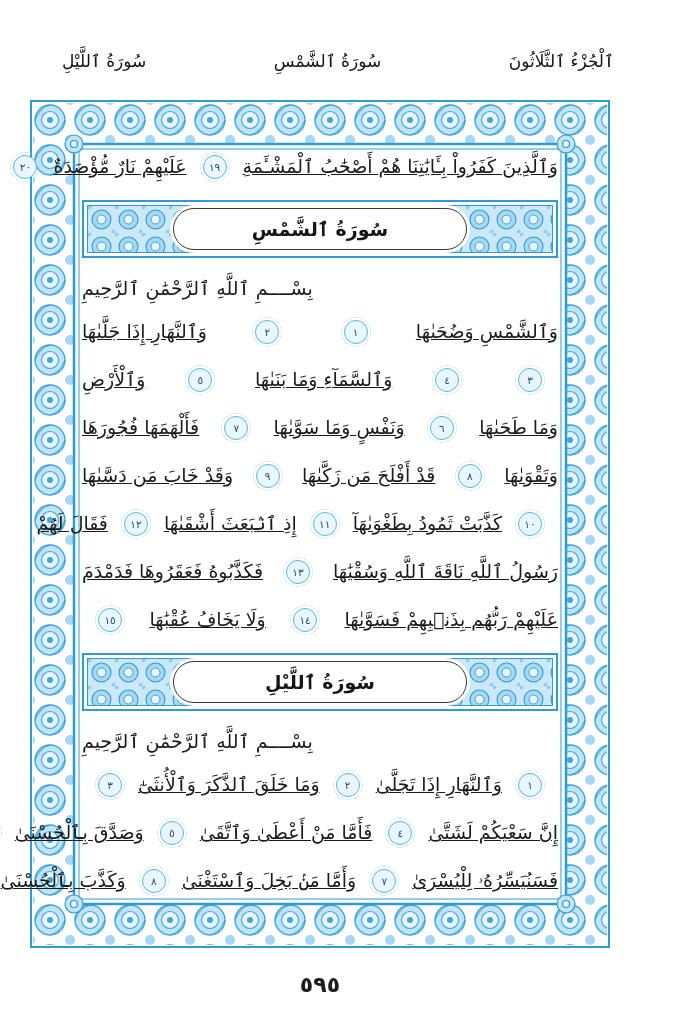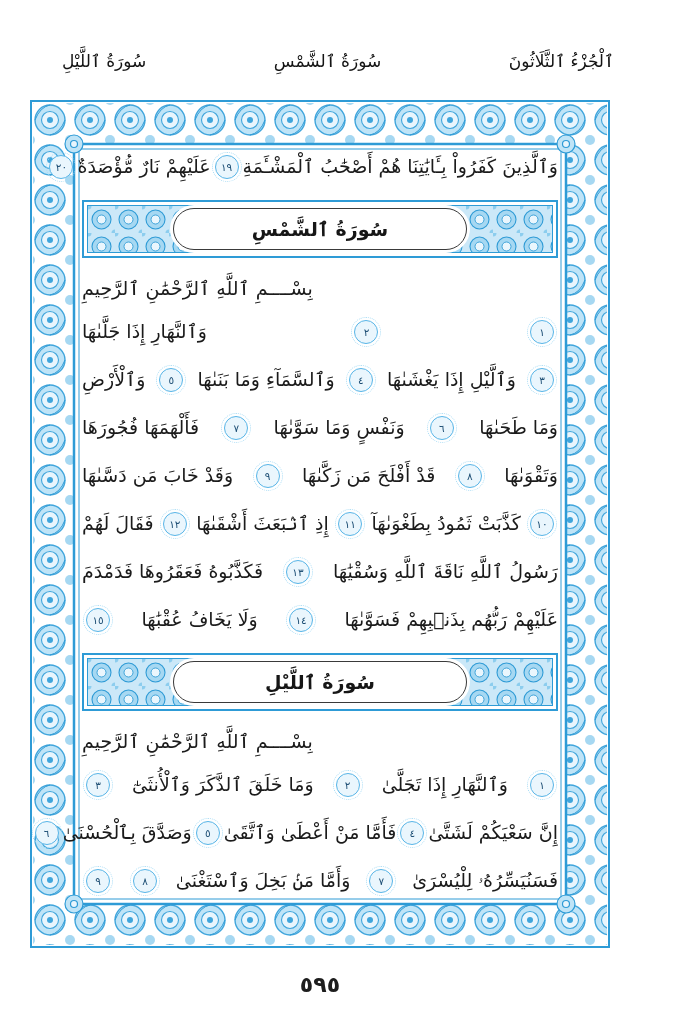--- a/index.html
+++ b/index.html
@@ -20,27 +20,27 @@
   
   .content{
     position:absolute;left:52px;top:52px;width:476px;height:744px;
     display:flex;flex-direction:column;justify-content:space-between;
     direction:rtl;
   }
   .qline{
     display:flex;direction:rtl;align-items:center;justify-content:space-between;
     font-size:19px;line-height:1.55;color:#1b1b1b;white-space:nowrap;
   }
-  .qline .vt{flex:0 1 auto;}
+  .qline .vt{flex:0 1 auto;text-decoration:underline;}
   .ayah-badge{
     flex:0 0 auto;width:22px;height:22px;border-radius:50%;
     background:#eaf6fd;border:1.5px solid #58b5e7;
     outline:1.5px dotted #a9dcf5;outline-offset:2px;
     display:flex;align-items:center;justify-content:center;
-    font-size:10.5px;color:#1d4e74;margin:0 4px;
+    font-size:10.5px;color:#1d4e74;margin:0 16px;
   }
   
   .surah-band{
     position:relative;height:54px;border:2px solid #2e9bd6;background:#ffffff;
     box-shadow:inset 0 0 0 3px #ffffff, inset 0 0 0 4px #2e9bd6;
     display:flex;align-items:center;justify-content:center;
   }
   .band-bg{position:absolute;left:4px;top:4px;width:calc(100% - 8px);height:calc(100% - 8px);}
   .cartouche{
     position:relative;z-index:2;min-width:240px;height:40px;padding:0 26px;
@@ -123,28 +123,28 @@
           </pattern>
         </defs>
         <rect x="0" y="0" width="100%" height="100%" fill="url(#scrollB)"></rect>
       </svg>
       <div class="cartouche">سُورَةُ ٱلشَّمْسِ</div>
     </div>
 
     <div class="bismillah">بِسْــــمِ ٱللَّهِ ٱلرَّحْمَٰنِ ٱلرَّحِيمِ</div>
 
     <div class="qline">
+      <span class="vt">وَٱلشَّمْسِ وَضُحَىٰهَا</span>
       <span class="ayah-badge">١</span>
       <span class="ayah-badge">٢</span>
       <span class="vt">وَٱلنَّهَارِ إِذَا جَلَّىٰهَا</span>
     </div>
 
     <div class="qline">
       <span class="ayah-badge">٣</span>
-      <span class="vt">وَٱلَّيْلِ إِذَا يَغْشَىٰهَا</span>
       <span class="ayah-badge">٤</span>
       <span class="vt">وَٱلسَّمَآءِ وَمَا بَنَىٰهَا</span>
       <span class="ayah-badge">٥</span>
       <span class="vt">وَٱلْأَرْضِ</span>
     </div>
 
     <div class="qline">
       <span class="vt">وَمَا طَحَىٰهَا</span>
       <span class="ayah-badge">٦</span>
       <span class="vt">وَنَفْسٍ وَمَا سَوَّىٰهَا</span>
@@ -215,19 +215,20 @@
       <span class="ayah-badge">٥</span>
       <span class="vt">وَصَدَّقَ بِٱلْحُسْنَىٰ</span>
       <span class="ayah-badge">٦</span>
     </div>
 
     <div class="qline">
       <span class="vt">فَسَنُيَسِّرُهُۥ لِلْيُسْرَىٰ</span>
       <span class="ayah-badge">٧</span>
       <span class="vt">وَأَمَّا مَنۢ بَخِلَ وَٱسْتَغْنَىٰ</span>
       <span class="ayah-badge">٨</span>
+      <span class="vt">وَكَذَّبَ بِٱلْحُسْنَىٰ</span>
       <span class="ayah-badge">٩</span>
     </div>
 
   </div>
 </div>
 
 <div class="page-number">٥٩٥</div>
 
 </body></html>

